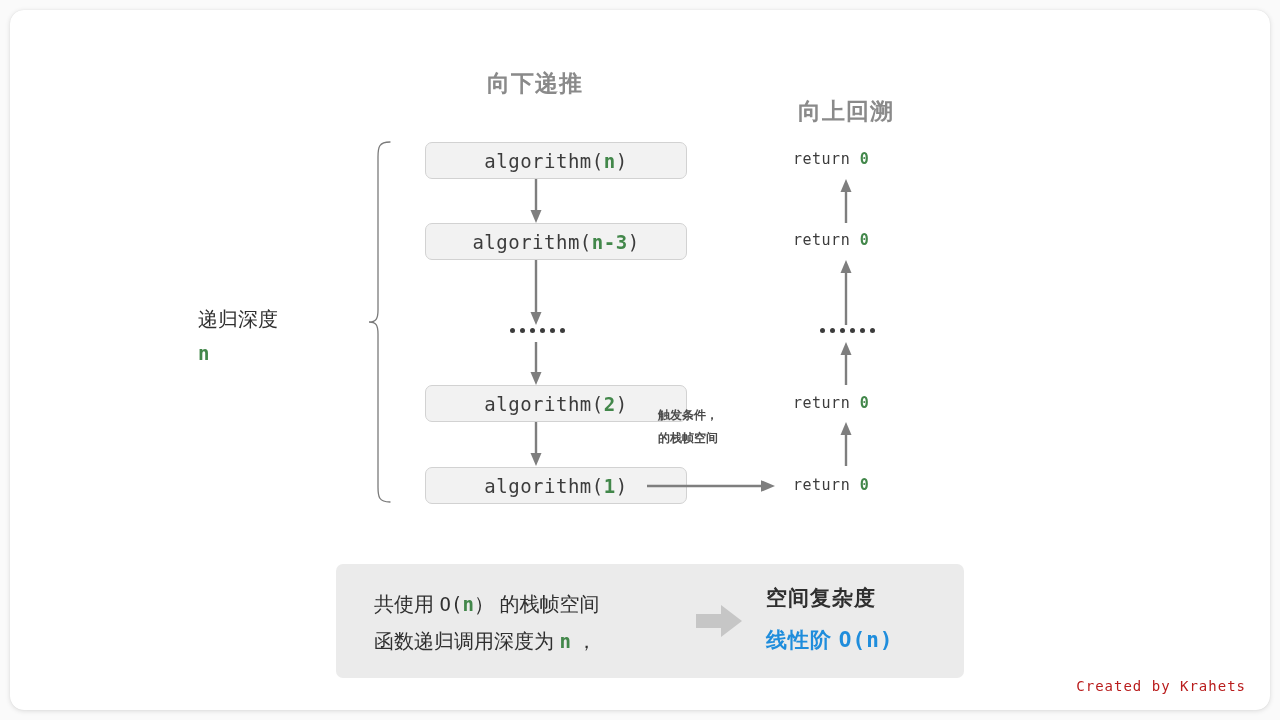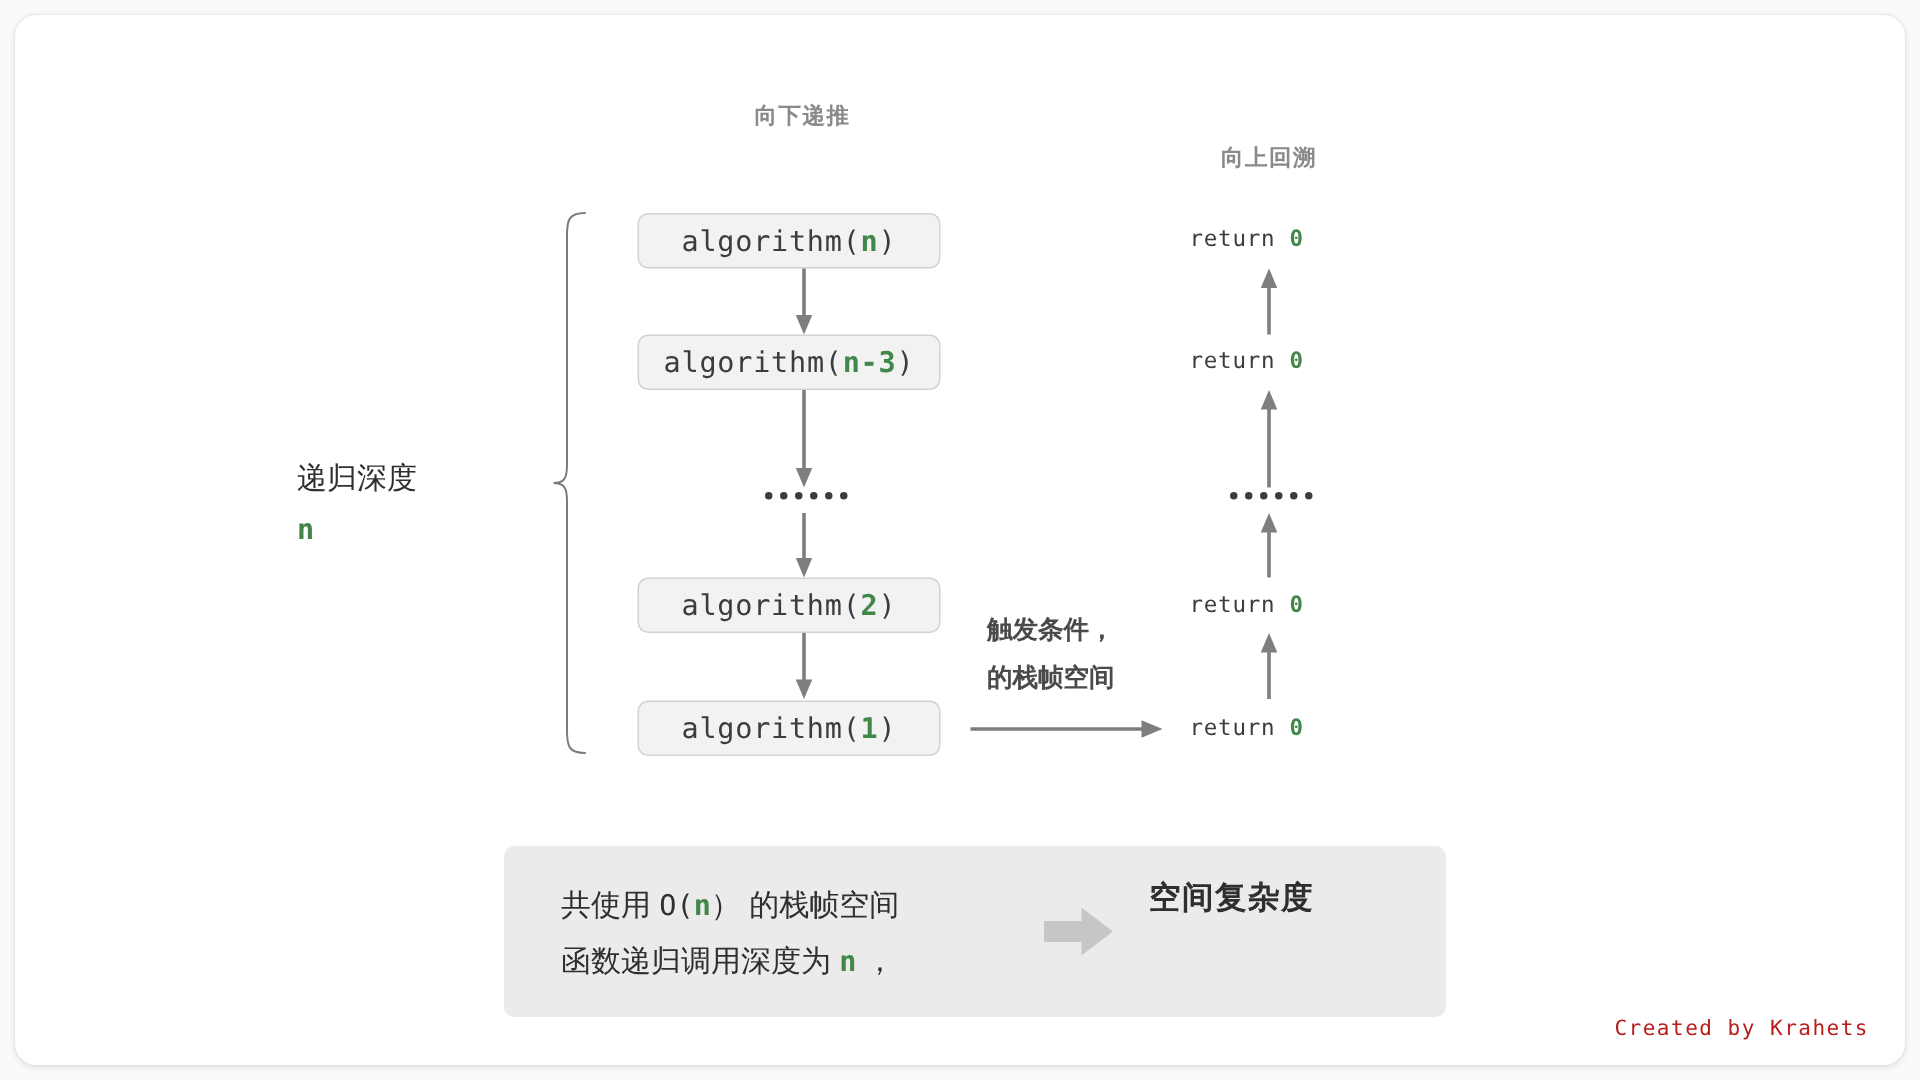--- a/index.html
+++ b/index.html
@@ -15,31 +15,31 @@
     width:1260px;height:700px;
     background:#ffffff;
     border-radius:14px;
     box-shadow:0 1px 5px rgba(0,0,0,0.13), 0 0 1px rgba(0,0,0,0.10);
     overflow:hidden;
   }
   .abs{position:absolute;}
 
   
   .col-head{
-    font-size:15px;
+    font-size:23px;
     font-weight:bold;
     color:#8a8a8a;
     letter-spacing:1px;
     white-space:nowrap;
     text-align:center;
   }
 
   
   .callbox{
-    width:202px;height:37px;
+    width:262px;height:37px;
     background:#f2f2f2;
     border:1px solid #d2d2d2;
     border-radius:7px;
     display:flex;align-items:center;justify-content:center;
     font-family:"DejaVu Sans Mono","Liberation Mono",monospace;
     font-size:19px;
     color:#3c3c3c;
     box-sizing:border-box;
     letter-spacing:0.5px;
   }
@@ -74,21 +74,21 @@
     margin-top:12px;
   }
   .depth-label .nvar{
     color:#42874a;font-weight:bold;
     font-family:"DejaVu Sans Mono","Liberation Mono",monospace;
     font-size:19px;
   }
 
   
   .note{
-    font-size:17px;
+    font-size:12px;
     font-weight:bold;
     color:#4a4a4a;
     line-height:1.9;
     white-space:nowrap;
   }
 
   
   #summary{
     left:326px;top:554px;
     width:628px;height:114px;
@@ -267,20 +267,24 @@
       </div>
       <div>
         <span>函数递归调用深度为</span>
         <span class="nvar">n</span>
         <span>，</span>
       </div>
     </div>
 
     <div class="sum-right">
       <div class="title">空间复杂度</div>
+      <div class="value">
+        <span>线性阶</span>
+        <span class="mono">O(n)</span>
+      </div>
     </div>
   </div>
 
   <svg class="abs" id="block-arrow" width="48" height="34">
     <path d="M 0 10 L 25 10 L 25 1 L 46 17 L 25 33 L 25 24 L 0 24 Z" fill="#c6c6c6"></path>
   </svg>
 
   <div class="abs" id="footer">Created by Krahets</div>
 
 </div>

